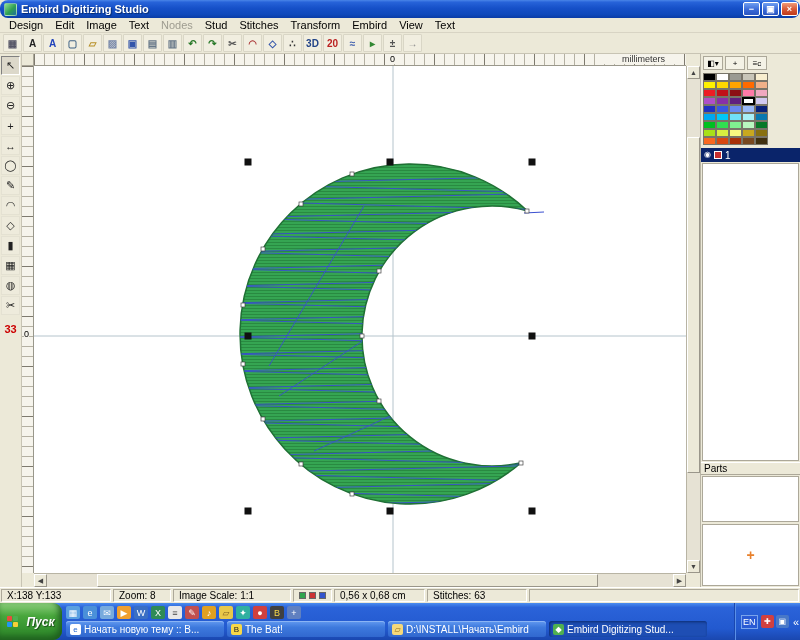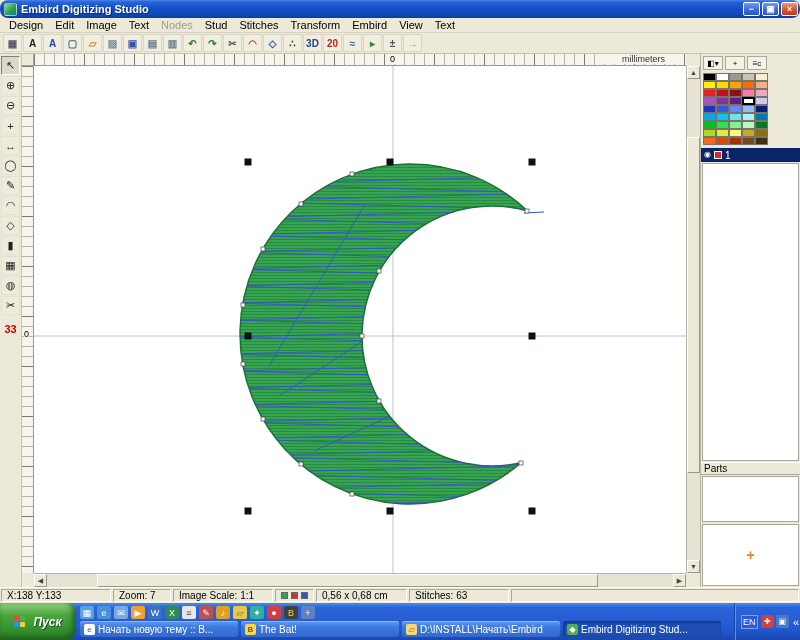--- a/index.html
+++ b/index.html
@@ -92,28 +92,28 @@
   .parts-body { height:46px; background:#fff; border:1px solid #aca899; margin:1px; }
   .rp-bottom { height:62px; background:#fff; border:1px solid #aca899; margin:1px; position:relative; }
   .plus-marker { position:absolute; left:50%; top:50%; transform:translate(-50%,-50%);
     color:#e8812c; font-size:14px; font-weight:bold; }
 
   
   .statusbar { height:16px; background:#ece9d8; display:flex; align-items:stretch;
     font-size:10px; border-top:1px solid #fff; }
   .seg { border:1px solid; border-color:#aca899 #fff #fff #aca899; margin:1px;
     padding:0 5px; display:flex; align-items:center; gap:3px; white-space:nowrap; }
-  .seg-coords { width:110px; } .seg-zoom { width:58px; } .seg-scale { width:100px; }
+  .seg-coords { width:110px; } .seg-zoom { width:58px; } .seg-scale { width:118px; }
   .seg-size { width:91px; } .seg-stitches { width:100px; } .seg-fill { flex:1; }
   .mini-swatch { width:7px; height:7px; border:1px solid #666; }
 
   
   .taskbar { height:37px; display:flex;
     background:linear-gradient(180deg,#4b8df0 0%,#2b63d9 12%,#2259cf 70%,#1a47af 100%); }
-  .start { width:76px; height:100%; display:flex; align-items:center; justify-content:center; gap:8px;
+  .start { width:62px; height:100%; display:flex; align-items:center; justify-content:center; gap:8px;
     color:#fff; font-weight:bold; font-style:italic; font-size:12px; text-shadow:1px 1px 1px #1a4a1a;
     background:linear-gradient(180deg,#8ed07e 0%,#48a63c 35%,#369330 70%,#2a7d26 100%);
     border-radius:0 9px 9px 0; box-shadow:inset -3px -3px 6px #1e5e1e; }
   .flag { width:11px; height:11px; display:grid; grid-template-columns:1fr 1fr; gap:1px; }
   .flag span { border-radius:1px; }
   .tb-mid { flex:1; min-width:0; display:flex; flex-direction:column; gap:1px; padding:2px 4px; }
   .quicklaunch { height:15px; display:flex; align-items:center; gap:3px; }
   .ql { width:14px; height:13px; border-radius:2px; display:flex; align-items:center;
     justify-content:center; font-size:9px; color:#fff; }
   .tasks { height:16px; display:flex; gap:3px; }
@@ -403,21 +403,21 @@
       <div class="parts-header">Parts</div>
       <div class="parts-body"></div>
       <div class="rp-bottom">
         <span class="plus-marker">+</span>
       </div>
     </div>
   </div>
 
   <div class="statusbar">
     <div class="seg seg-coords">X:138 Y:133</div>
-    <div class="seg seg-zoom">Zoom: 7</div>
+    <div class="seg seg-zoom">Zoom: 8</div>
     <div class="seg seg-scale">Image Scale: 1:1</div>
     <div class="seg">
 
     <span class="mini-swatch" style="background: rgb(47, 164, 78);"></span>
         <span class="mini-swatch" style="background: rgb(204, 51, 51);"></span>
         <span class="mini-swatch" style="background: rgb(51, 85, 204);"></span>
       </div>
     <div class="seg seg-size">0,56 x 0,68 cm</div>
     <div class="seg seg-stitches">Stitches: 63</div>
     <div class="seg seg-fill"></div>

